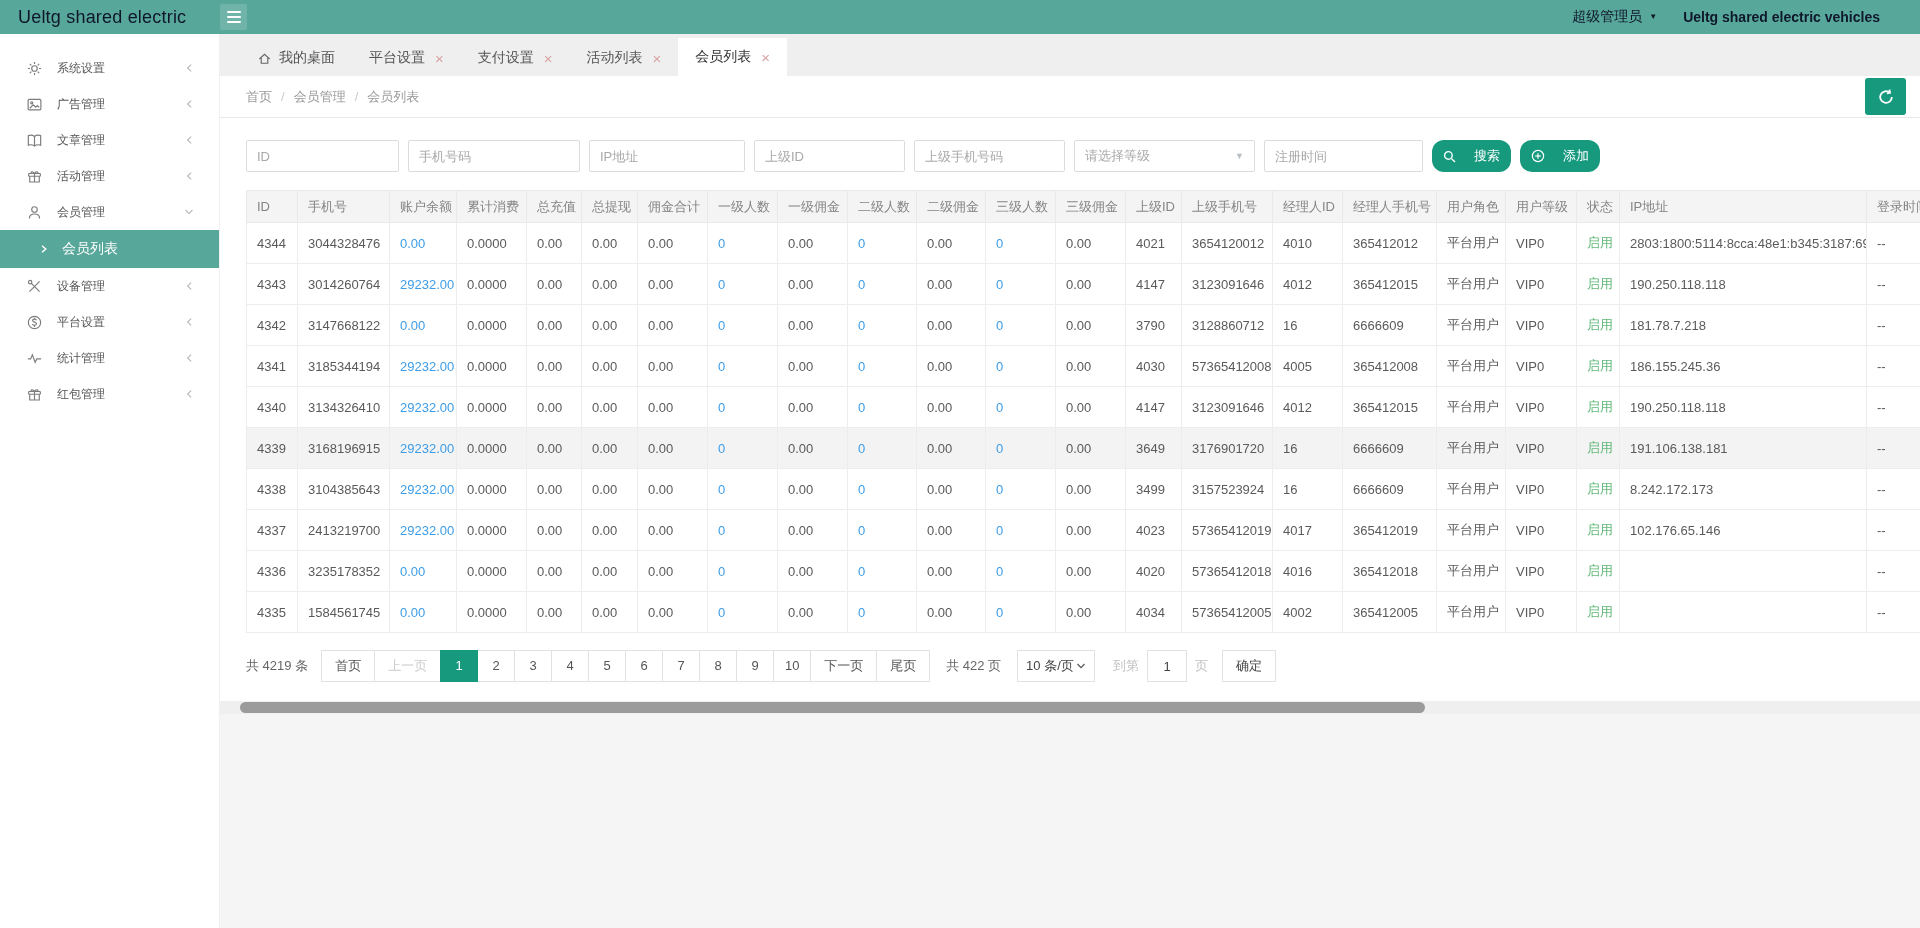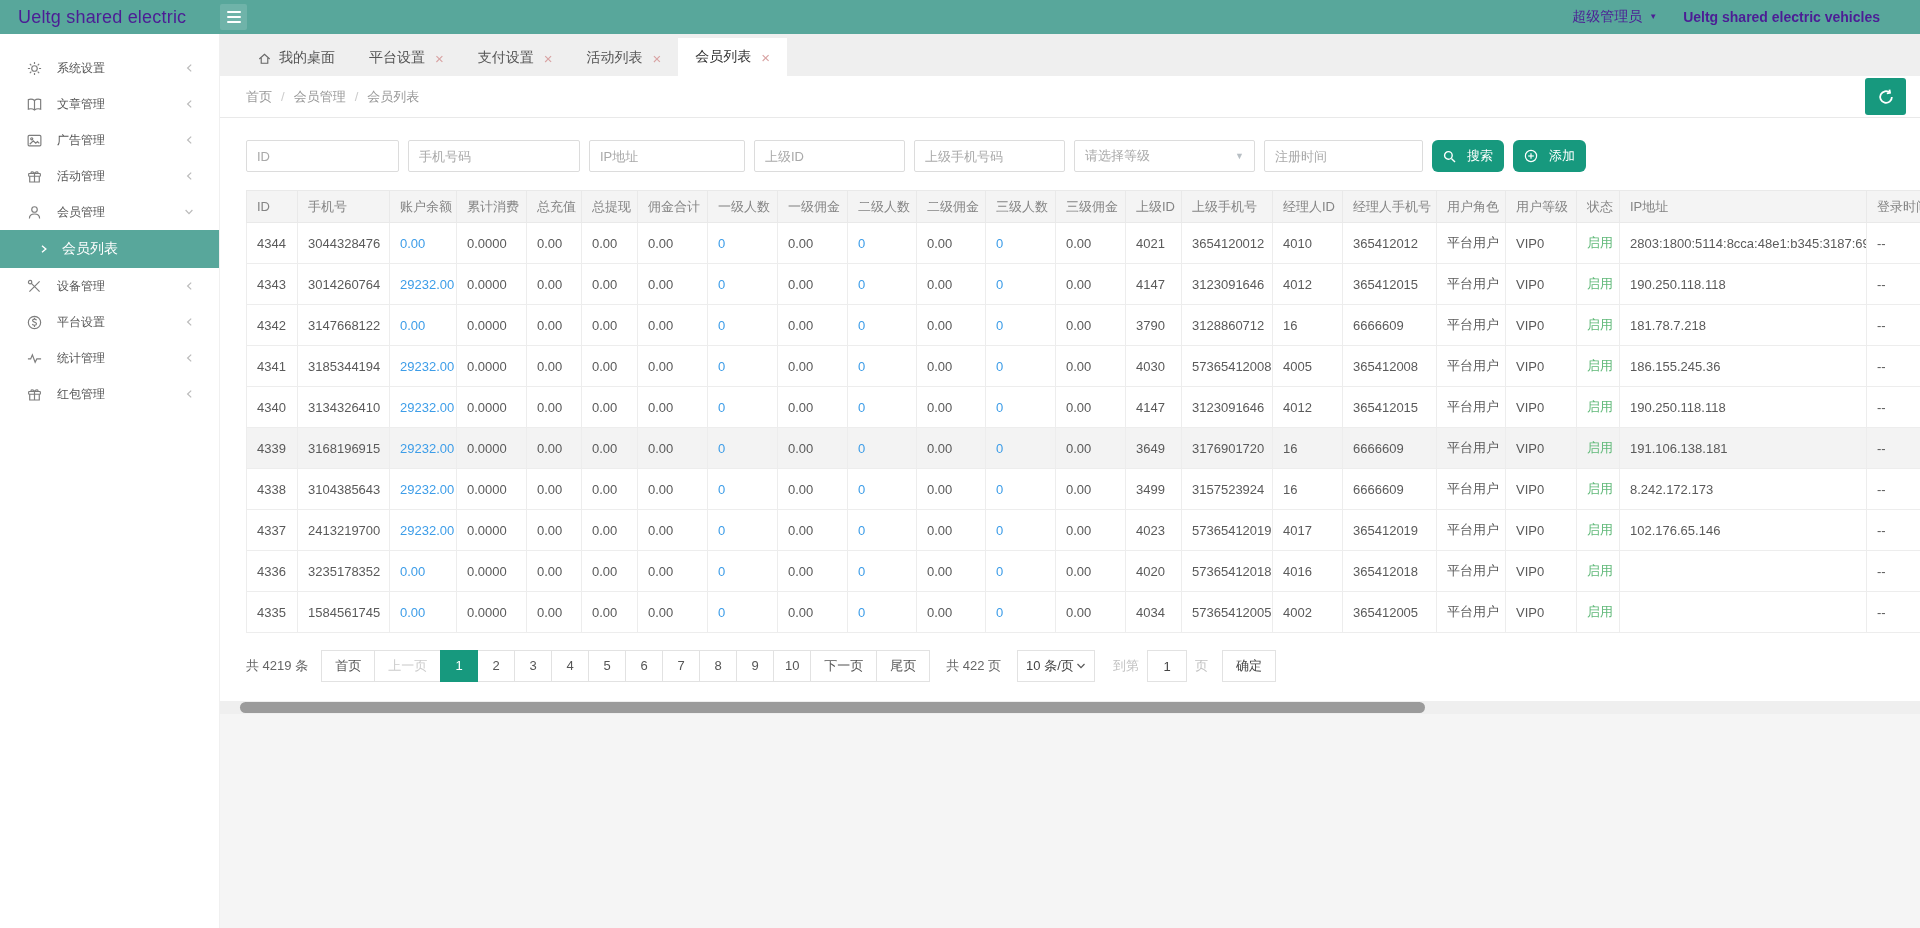--- a/index.html
+++ b/index.html
@@ -1,20 +1,20 @@
 <!DOCTYPE html>
 <html><head>
 <meta charset="utf-8">
 <style>
   * { box-sizing: border-box; margin: 0; padding: 0; }
   html,body { width:1920px; height:928px; overflow:hidden; }
   body { font-family:"Liberation Sans","DejaVu Sans",sans-serif; background:#fff; font-size:14px; }
 
   
-  .topbar { height:34px; background:#58a79b; display:flex; align-items:center; color:#4c1d95; }
+  .topbar { height:34px; background:#58a79b; display:flex; align-items:center; color:#0f172a; }
   .topbar .title { width:204px; padding-left:18px; font-size:18px; font-weight:500; letter-spacing:.2px; white-space:nowrap; }
   .hamburger { width:27px; height:26px; margin-left:16px; background:rgba(255,255,255,.14); border-radius:2px;
     display:flex; flex-direction:column; justify-content:center; align-items:center; gap:3px; cursor:pointer; }
   .hamburger .bar { width:14px; height:2px; background:#fff; border-radius:1px; }
   .topbar-right { margin-left:auto; display:flex; align-items:center; gap:26px; padding-right:40px; }
   .admin { display:flex; align-items:center; gap:7px; font-size:14px; cursor:pointer; }
   .admin .caret { font-size:8px; line-height:1; }
   .brand { font-size:14px; font-weight:700; }
 
   
@@ -50,22 +50,22 @@
   .panel { background:#fff; padding:22px 0 0 26px; }
   .filters { display:flex; align-items:center; gap:9px; height:32px; }
   .f-input { height:32px; border:1px solid #dcdcdc; border-radius:2px; padding:0 10px; font-size:13px;
     color:#666; outline:none; font-family:inherit; }
   .f-input::placeholder { color:#a9a9a9; }
   .w1{width:153px}.w2{width:172px}.w3{width:156px}.w4{width:151px}.w5{width:151px}.w6{width:159px}
   .f-select { width:181px; height:32px; border:1px solid #dcdcdc; border-radius:2px; display:flex;
     align-items:center; justify-content:space-between; padding:0 10px; cursor:pointer; background:#fff; }
   .f-select .ph { color:#a9a9a9; font-size:13px; }
   .f-select .sel-caret { color:#b8bfc4; font-size:9px; }
-  .btn { height:32px; background:#17997e; color:#fff; border:none; border-radius:6px; padding:0 11px;
-    display:flex; align-items:center; gap:11px; font-size:13px; cursor:pointer; font-family:inherit; }
+  .btn { height:32px; background:#17997e; color:#fff; border:none; border-radius:12px; padding:0 11px;
+    display:flex; align-items:center; gap:18px; font-size:13px; cursor:pointer; font-family:inherit; }
 
   
   .table-wrap { margin-top:18px; width:1674px; overflow:hidden; }
   table { border-collapse:collapse; table-layout:fixed; width:1780px; }
   th { height:32px; background:#f4f4f4; color:#848484; font-weight:400; text-align:left;
     padding:0 4px 0 10px; font-size:13px; border:1px solid #e9e9e9; white-space:nowrap; overflow:hidden; }
   td { height:41px; color:#5a5a5a; font-size:13px; text-align:left; padding:0 4px 0 10px;
     border:1px solid #ededed; white-space:nowrap; overflow:hidden; }
   tr.hl td { background:#f3f3f3; }
   .link { color:#3d9de8; cursor:pointer; }
@@ -130,40 +130,40 @@
       <span class="lbl">系统设置</span>
       <span class="chev">
           <svg width="9" height="10" viewBox="0 0 9 10" fill="none" stroke="#bbb" stroke-width="1.2">
             <polyline points="6.2,1.6 2.6,5 6.2,8.4"></polyline>
           </svg>
         </span>
     </div>
     <div class="side-item">
       <span class="icon">
         <svg width="17" height="17" viewBox="0 0 16 16" fill="none" stroke="#7d7d7d" stroke-width="1.1">
-            <path d="M8 4.2C6.5 3 4.2 2.8 2.2 3.4v9C4.2 11.8 6.5 12 8 13.2 9.5 12 11.8 11.8 13.8 12.4v-9C11.8 2.8 9.5 3 8 4.2Z"></path>
-            <path d="M8 4.2v9"></path>
-          </svg>
-      </span>
-      <span class="lbl">文章管理</span>
-      <span class="chev">
-          <svg width="9" height="10" viewBox="0 0 9 10" fill="none" stroke="#bbb" stroke-width="1.2">
-            <polyline points="6.2,1.6 2.6,5 6.2,8.4"></polyline>
-          </svg>
-        </span>
-    </div>
-    <div class="side-item">
-      <span class="icon">
-        <svg width="17" height="17" viewBox="0 0 16 16" fill="none" stroke="#7d7d7d" stroke-width="1.1">
             <rect x="2" y="3.2" width="12" height="9.8" rx="1"></rect>
             <circle cx="5.4" cy="6.4" r="1"></circle>
             <path d="M3.5 11.5 6.8 8.2l2.4 2.4 1.6-1.6 1.7 1.7"></path>
           </svg>
       </span>
       <span class="lbl">广告管理</span>
+      <span class="chev">
+          <svg width="9" height="10" viewBox="0 0 9 10" fill="none" stroke="#bbb" stroke-width="1.2">
+            <polyline points="6.2,1.6 2.6,5 6.2,8.4"></polyline>
+          </svg>
+        </span>
+    </div>
+    <div class="side-item">
+      <span class="icon">
+        <svg width="17" height="17" viewBox="0 0 16 16" fill="none" stroke="#7d7d7d" stroke-width="1.1">
+            <path d="M8 4.2C6.5 3 4.2 2.8 2.2 3.4v9C4.2 11.8 6.5 12 8 13.2 9.5 12 11.8 11.8 13.8 12.4v-9C11.8 2.8 9.5 3 8 4.2Z"></path>
+            <path d="M8 4.2v9"></path>
+          </svg>
+      </span>
+      <span class="lbl">文章管理</span>
       <span class="chev">
           <svg width="9" height="10" viewBox="0 0 9 10" fill="none" stroke="#bbb" stroke-width="1.2">
             <polyline points="6.2,1.6 2.6,5 6.2,8.4"></polyline>
           </svg>
         </span>
     </div>
     <div class="side-item">
       <span class="icon">
         <svg width="17" height="17" viewBox="0 0 16 16" fill="none" stroke="#7d7d7d" stroke-width="1.1">
             <rect x="2.5" y="5.2" width="11" height="2.6" rx="0.5"></rect>

